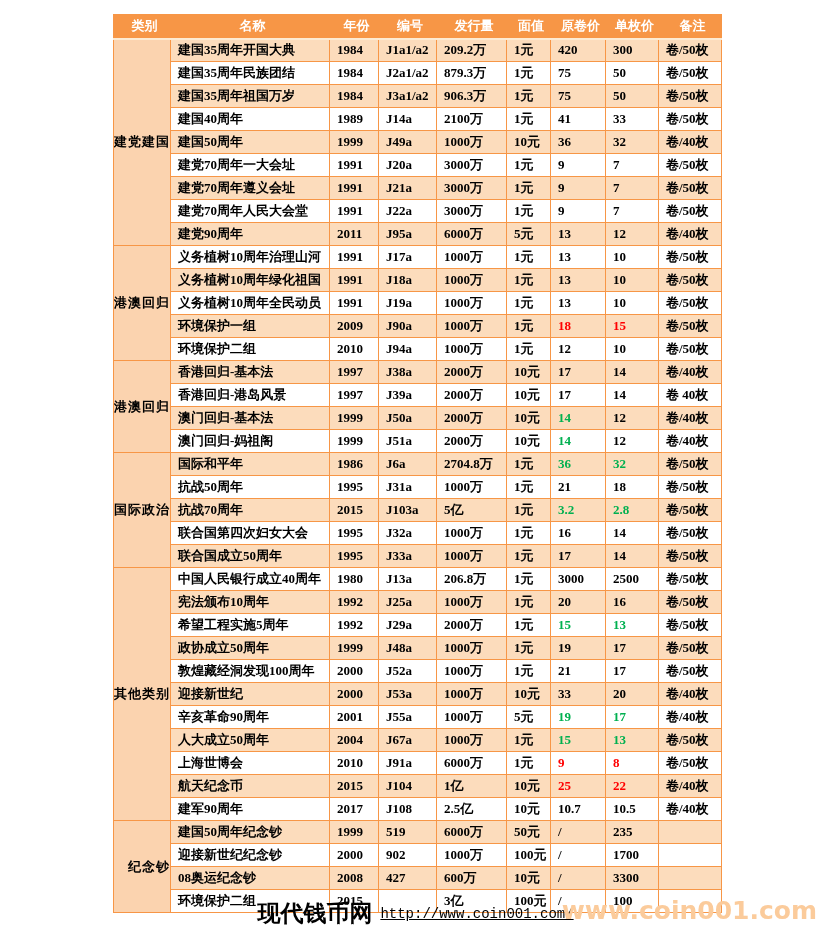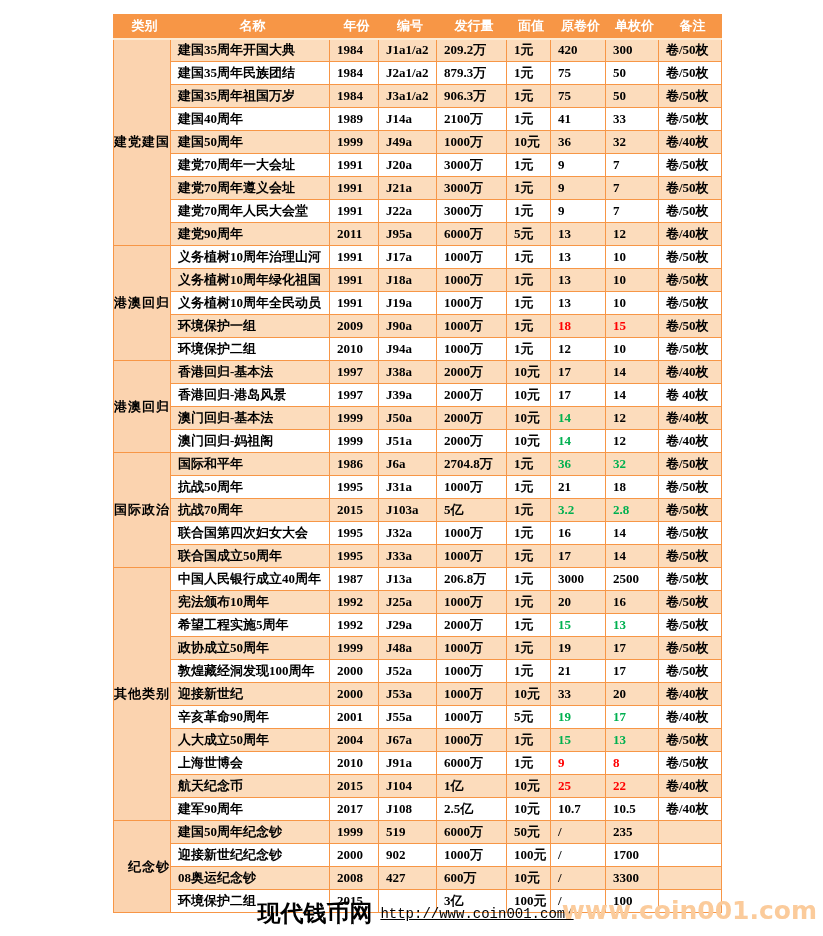--- a/index.html
+++ b/index.html
@@ -316,21 +316,21 @@
           <td>J33a</td>
           <td>1000万</td>
           <td>1元</td>
           <td>17</td>
           <td>14</td>
           <td>卷/50枚</td>
         </tr>
         <tr>
           <td class="category" rowspan="11">其他类别</td>
           <td>中国人民银行成立40周年</td>
-          <td>1987</td>
+          <td>1980</td>
           <td>J13a</td>
           <td>206.8万</td>
           <td>1元</td>
           <td>3000</td>
           <td>2500</td>
           <td>卷/50枚</td>
         </tr>
         <tr class="band">
           <td>宪法颁布10周年</td>
           <td>1992</td>

